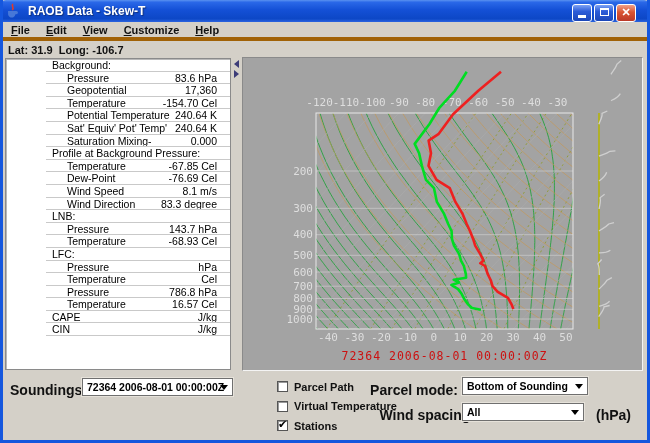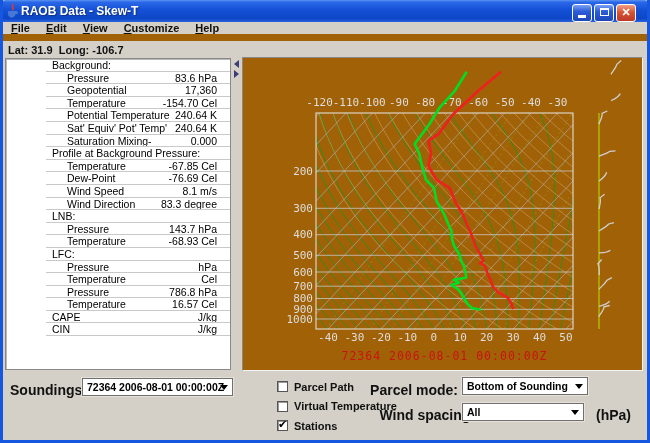--- a/index.html
+++ b/index.html
@@ -3,56 +3,56 @@
 <meta charset="utf-8">
 <style>
   html,body{margin:0;padding:0;background:#777;}
   *{box-sizing:border-box;}
   .window{position:relative;width:650px;height:443px;background:#d4d0c8;
           font-family:"Liberation Sans",sans-serif;overflow:hidden;}
   
   .titlebar{position:absolute;left:0;top:0;width:650px;height:22px;
     background:linear-gradient(180deg,#5a92f0 0%,#2a68e8 10%,#1450d6 45%,#0d47c6 85%,#2a63e0 100%);
     border-radius:6px 6px 0 0;display:flex;align-items:center;}
-  .title-text{color:#fff;font-weight:bold;font-size:12px;margin-left:1px;
+  .title-text{color:#fff;font-weight:bold;font-size:12px;margin-left:8px;
     text-shadow:1px 1px 1px #10307a;}
   .java-icon{width:15px;height:16px;margin-left:5px;flex:0 0 auto;}
   .winbtns{position:absolute;right:14px;top:4px;display:flex;gap:2px;}
   .winbtn{width:20px;height:18px;border-radius:3px;border:1px solid #fff;
     color:#fff;font-size:11px;line-height:15px;text-align:center;font-weight:bold;
     background:linear-gradient(180deg,#7da2f4,#2c5cd8 40%,#1c47b8);}
   .winbtn.close{background:linear-gradient(180deg,#f0a088,#d95432 45%,#bb3928);}
   .winbtn .min-glyph{display:block;width:8px;height:3px;background:#fff;margin:10px auto 0;}
   .winbtn .max-glyph{display:block;width:9px;height:8px;border:1px solid #fff;border-top:2px solid #fff;margin:3px auto 0;}
   
   .frame{position:absolute;inset:0;border:3px solid #1557de;border-top:none;
     pointer-events:none;z-index:50;}
   
   .menubar{position:absolute;left:3px;top:22px;width:644px;height:19px;
-    border-bottom:7px solid #a16207;display:flex;align-items:center;}
+    border-bottom:4px solid #a16207;display:flex;align-items:center;}
   .menu-item{font-size:11px;font-weight:bold;color:#111;padding:2px 8px;}
   .latbar{position:absolute;left:8px;top:44px;font-size:11px;font-weight:bold;
     color:#111;white-space:pre;}
   
   .left-panel{position:absolute;left:5px;top:58px;width:226px;height:312px;
     background:#fff;border:1px solid #8a8a8a;box-shadow:inset 1px 1px 0 #b8b8b8;}
   .trow{height:12.6px;line-height:12.4px;font-size:10.5px;color:#000;
     border-bottom:1px solid #c9c9c9;display:flex;justify-content:space-between;
     padding:0 13px 0 6px;overflow:hidden;margin-left:40px;}
   .trow.indent{padding-left:21px;}
   .trow .val{text-align:right;}
   
   .splitter{position:absolute;left:231px;top:58px;width:10px;height:312px;background:#d4d0c8;}
   .spl-left{width:0;height:0;border-top:4px solid transparent;border-bottom:4px solid transparent;
     border-right:5px solid #3c3c78;margin:2px auto 2px;}
   .spl-right{width:0;height:0;border-top:4px solid transparent;border-bottom:4px solid transparent;
     border-left:5px solid #3c3c78;margin:0 auto;}
   
   .chart-panel{position:absolute;left:242px;top:57px;width:401px;height:314px;
-    background:#a16207;border:1px solid;border-color:#8a8a8a #f4f4f4 #f4f4f4 #8a8a8a;}
+    background:#a3a3a3;border:1px solid;border-color:#8a8a8a #f4f4f4 #f4f4f4 #8a8a8a;}
   
   .blabel{position:absolute;font-size:14px;font-weight:bold;color:#111;}
   .combo{position:absolute;height:18px;background:#fff;border:1px solid #6f6f6f;
     box-shadow:0 0 0 1px #e6e2da;display:flex;align-items:center;
     font-size:10.5px;font-weight:bold;color:#000;padding:0 16px 0 4px;white-space:nowrap;}
   .combo .arrow{position:absolute;right:4px;top:6px;width:0;height:0;
     border-left:4px solid transparent;border-right:4px solid transparent;border-top:5px solid #000;}
   .checkrow{position:absolute;left:277px;display:flex;align-items:center;height:13px;}
   .cbox{width:11px;height:11px;border:1px solid #555;background:#fff;
     box-shadow:inset 1px 1px 0 #999;position:relative;flex:0 0 auto;}

